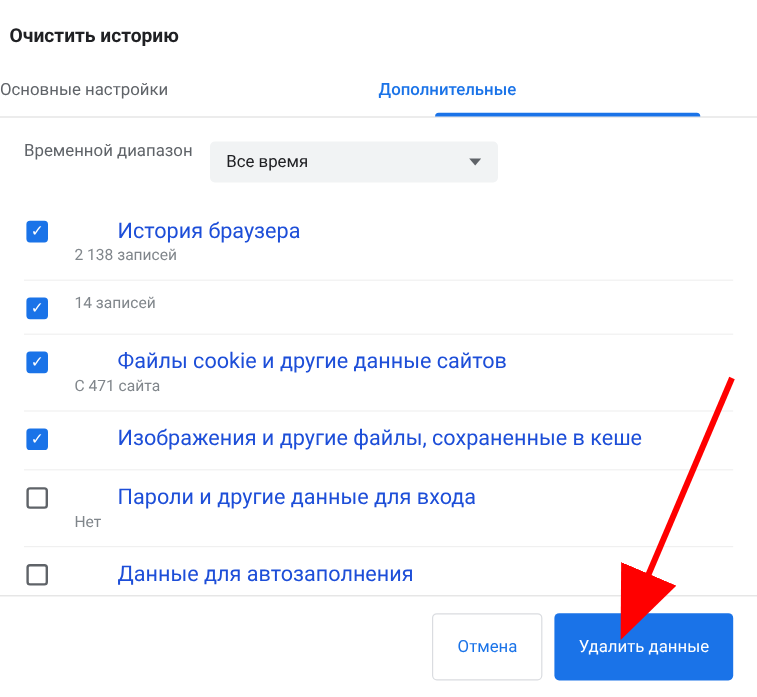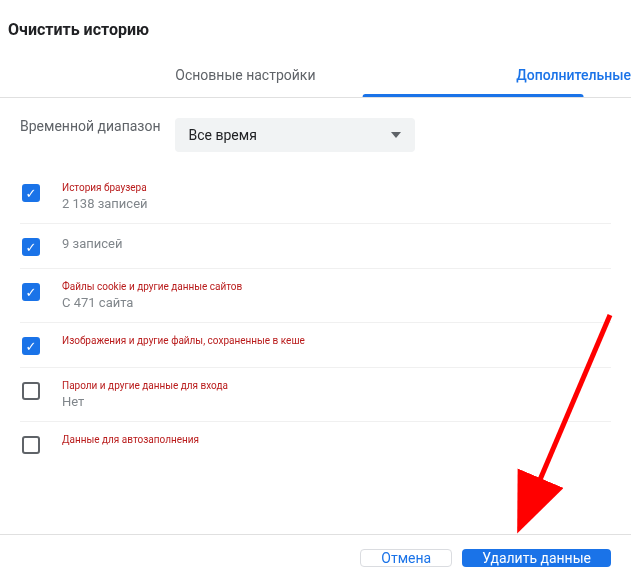--- a/index.html
+++ b/index.html
@@ -17,21 +17,21 @@
       color: #202124;
       padding: 20px 20px 16px 8px;
       font-weight: 700;
     }
     .tabs {
       display: flex;
       border-bottom: 1px solid #e0e0e0;
     }
     .tab {
       flex: 1;
-      text-align: right;
+      text-align: left;
       padding: 12px 0 14px 0;
       font-size: 14px;
       color: #5f6368;
       cursor: pointer;
       position: relative;
     }
     .tab.active {
       color: #1a73e8;
       font-weight: 500;
     }
@@ -116,42 +116,43 @@
       background: #fff;
       border: 2px solid #5f6368;
     }
     .checkmark {
       color: #fff;
       font-size: 13px;
       line-height: 1;
     }
     .option-texts { flex: 1; }
     .option-title {
-      font-size: 10px;
-      color: #b91c1c;
+      font-size: 18px;
+      color: #1d4ed8;
       margin-bottom: 3px;
+      margin-left: 36px;
     }
     .option-sub {
       font-size: 13px;
       color: #80868b;
     }
     .footer {
       position: absolute;
       bottom: 0;
       left: 0;
       right: 0;
       border-top: 1px solid #e0e0e0;
       padding: 14px 20px;
       display: flex;
       justify-content: flex-end;
       gap: 10px;
       background: #fff;
     }
     .btn {
-      padding: 0 20px;
+      padding: 19px 20px;
       border-radius: 4px;
       font-size: 14px;
       cursor: pointer;
       border: none;
       font-family: inherit;
     }
     .btn-secondary {
       background: #fff;
       color: #1a73e8;
       border: 1px solid #dadce0;
@@ -195,21 +196,21 @@
         <div class="option-texts">
           <div class="option-title">История браузера</div>
           <div class="option-sub">2 138 записей</div>
         </div>
       </div>
       <div class="option-row">
         <div class="checkbox checked">
           <span class="checkmark">✓</span>
         </div>
         <div class="option-texts">
-          <div class="option-sub">9 записей</div>
+          <div class="option-sub">14 записей</div>
         </div>
       </div>
       <div class="option-row">
         <div class="checkbox checked">
           <span class="checkmark">✓</span>
         </div>
         <div class="option-texts">
           <div class="option-title">Файлы cookie и другие данные сайтов</div>
           <div class="option-sub">С 471 сайта</div>
         </div>

